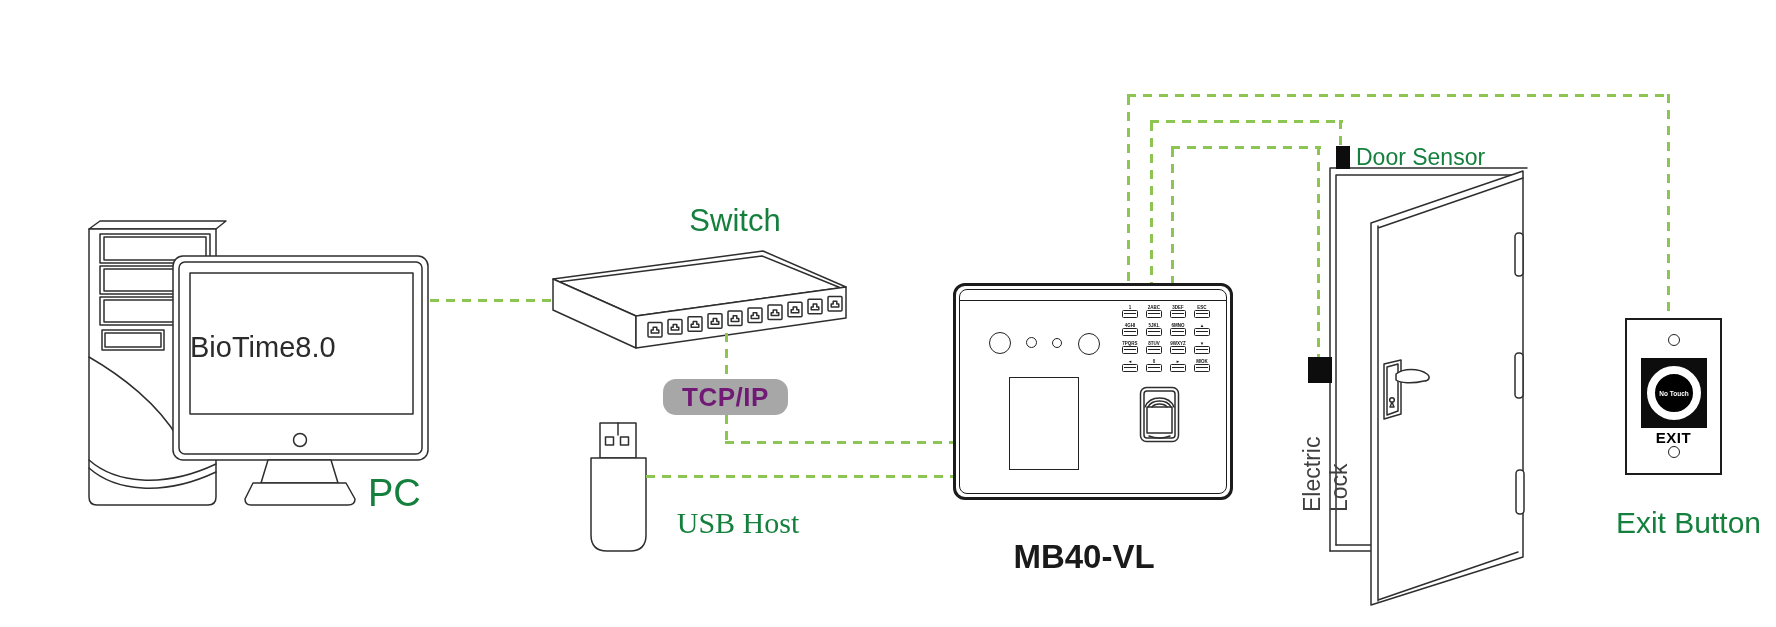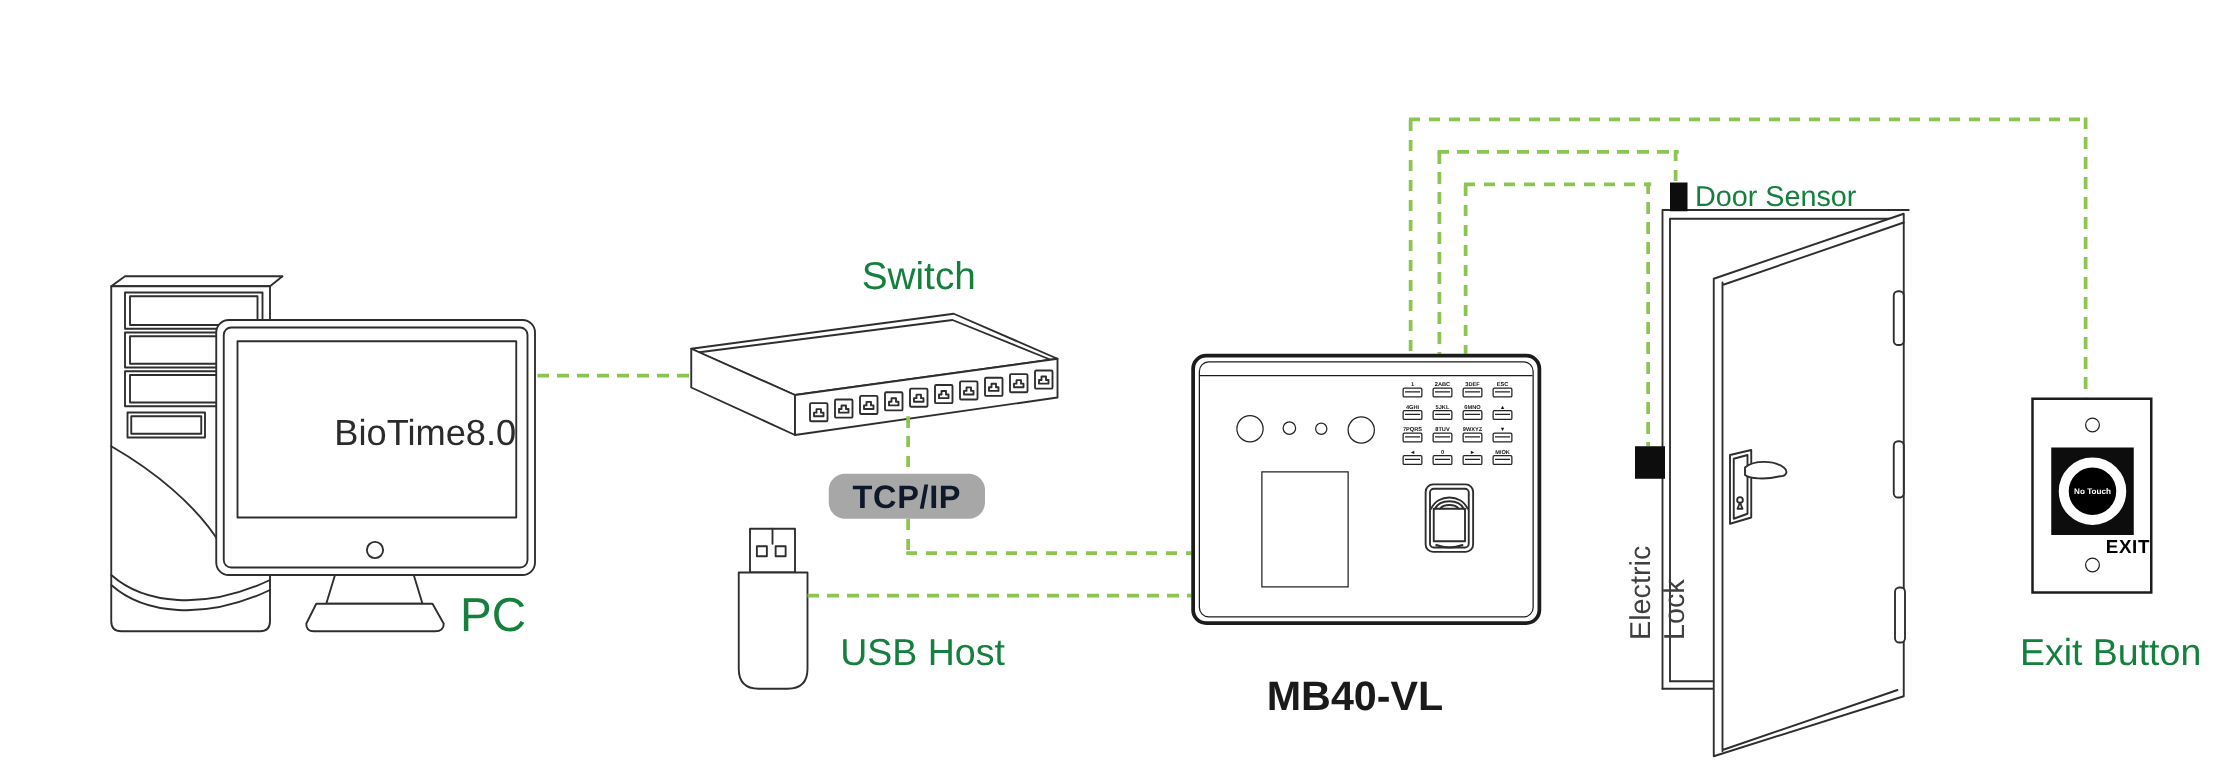--- a/index.html
+++ b/index.html
@@ -12,21 +12,21 @@
   .ln{fill:none;stroke:var(--ink);stroke-width:1.5;stroke-linejoin:round;stroke-linecap:round;}
   .lnf{fill:#fff;stroke:var(--ink);stroke-width:1.5;stroke-linejoin:round;}
   .dh{position:absolute;height:3px;z-index:2;
       background:repeating-linear-gradient(90deg,var(--dash) 0 9px,transparent 9px 16px);}
   .dv{position:absolute;width:3px;z-index:2;
       background:repeating-linear-gradient(180deg,var(--dash) 0 9px,transparent 9px 16px);}
   .lbl{position:absolute;z-index:4;white-space:nowrap;color:#15803d;}
   .title{position:absolute;left:27px;top:58px;z-index:4;font-size:57px;font-weight:bold;
          letter-spacing:-1px;color:var(--accent);}
   .badge{position:absolute;left:663px;top:379px;width:125px;height:36px;z-index:3;
-         background:var(--badge);border-radius:13px;color:#0f172a;font-size:26px;font-weight:bold;
+         background:var(--badge);border-radius:13px;color:#701a75;font-size:26px;font-weight:bold;
          display:flex;align-items:center;justify-content:center;letter-spacing:.5px;}
   
   .device{position:absolute;left:953px;top:283px;width:280px;height:217px;z-index:3;
           background:#fff;border:3px solid #1c1c1c;border-radius:12px;box-sizing:border-box;}
   .dev-inner{position:absolute;inset:3px;border:1.2px solid #1c1c1c;border-radius:8px;}
   .dev-topline{position:absolute;left:4px;right:4px;top:14px;border-top:1.6px solid #1c1c1c;}
   .cam{position:absolute;border:1.6px solid #222;border-radius:50%;background:#fff;box-sizing:border-box;}
   .dev-screen{position:absolute;left:53px;top:91px;width:70px;height:93px;border:1.6px solid #222;box-sizing:border-box;}
   .keypad{position:absolute;left:162px;top:19px;width:96px;height:72px;display:grid;
           grid-template-columns:repeat(4,1fr);grid-auto-rows:1fr;}
@@ -45,21 +45,21 @@
   
   .exit-plate{position:absolute;left:1625px;top:318px;width:97px;height:157px;z-index:3;
               background:#fff;border:2.5px solid #1c1c1c;box-sizing:border-box;}
   .exit-screw{position:absolute;left:41px;width:12px;height:12px;border:1.6px solid #222;
               border-radius:50%;box-sizing:border-box;}
   .exit-black{position:absolute;left:14px;top:38px;width:66px;height:70px;background:#0d0d0d;}
   .exit-ring{position:absolute;left:6px;top:8px;width:54px;height:54px;border:8px solid #fff;
              border-radius:50%;background:#000;box-sizing:border-box;display:flex;
              align-items:center;justify-content:center;}
   .exit-ring span{color:#fff;font-size:6.5px;font-weight:bold;}
-  .exit-word{position:absolute;left:0;right:0;top:109px;text-align:right;font-size:15px;
+  .exit-word{position:absolute;left:0;right:0;top:109px;text-align:center;font-size:15px;
              font-weight:bold;color:#000;letter-spacing:.5px;}
 </style>
 </head>
 <body>
 
 <div id="canvas">
 
   <svg id="lineart" width="1776" height="627" viewBox="0 0 1776 627">
 
     <g>
@@ -169,25 +169,25 @@
   <div class="dv" style="left:1127px;top:96px;height:187px;"></div>
   <div class="dh" style="left:1127px;top:94px;width:544px;"></div>
   <div class="dv" style="left:1667px;top:94px;height:224px;"></div>
   <div class="dv" style="left:1150px;top:122px;height:161px;"></div>
   <div class="dh" style="left:1150px;top:120px;width:193px;"></div>
   <div class="dv" style="left:1339px;top:120px;height:27px;"></div>
   <div class="dv" style="left:1171px;top:148px;height:135px;"></div>
   <div class="dh" style="left:1171px;top:146px;width:150px;"></div>
   <div class="dv" style="left:1317px;top:146px;height:211px;"></div>
 
-  <div class="lbl" style="left:190px;top:331px;width:223px;text-align:right;font-size:29px;color:#2b2b2b;">BioTime8.0</div>
+  <div class="lbl" style="left:190px;top:331px;width:223px;text-align:left;font-size:29px;color:#2b2b2b;">BioTime8.0</div>
   <div class="lbl" style="left:368px;top:472px;font-size:38px;">PC</div>
   <div class="lbl" style="left:660px;top:203px;width:150px;text-align:center;font-size:31px;">Switch</div>
   <div class="badge">TCP/IP</div>
-  <div class="lbl" style="left:658px;top:506px;width:160px;text-align:center;font-size:30px;">USB Host</div>
+  <div class="lbl" style="left:658px;top:506px;width:160px;text-align:center;font-size:30px;font-family:Liberation Serif, serif;">USB Host</div>
   <div class="mb-label">MB40-VL</div>
   <div class="lbl" style="left:1356px;top:144px;font-size:23px;">Door Sensor</div>
   <div class="elock-label">Electric Lock</div>
   <div class="lbl" style="left:1586px;top:506px;width:175px;text-align:right;font-size:30px;">Exit Button</div>
 
   <div class="blk" style="left:1336px;top:146px;width:14px;height:23px;"></div>
   <div class="blk" style="left:1308px;top:357px;width:24px;height:26px;"></div>
 
   <div class="device">
     <div class="dev-inner"></div>

